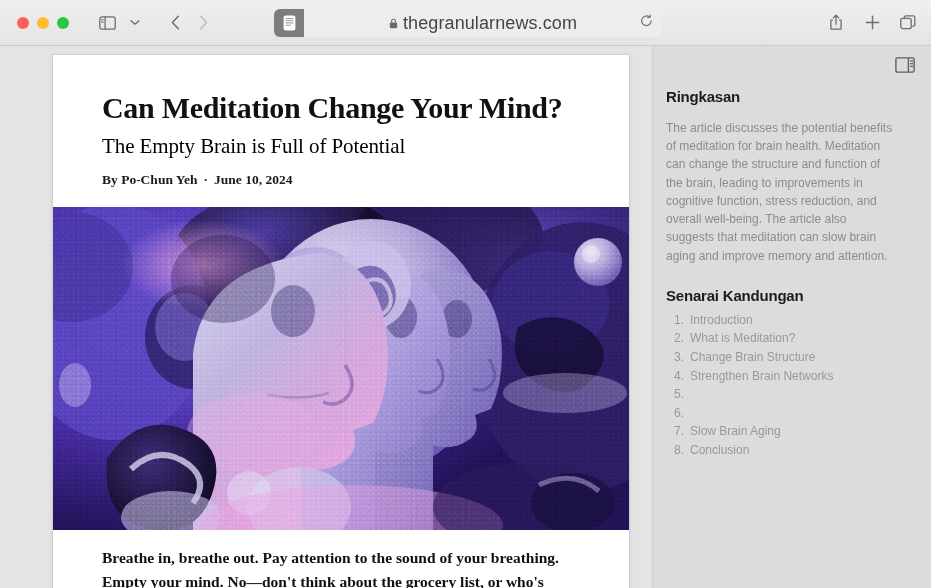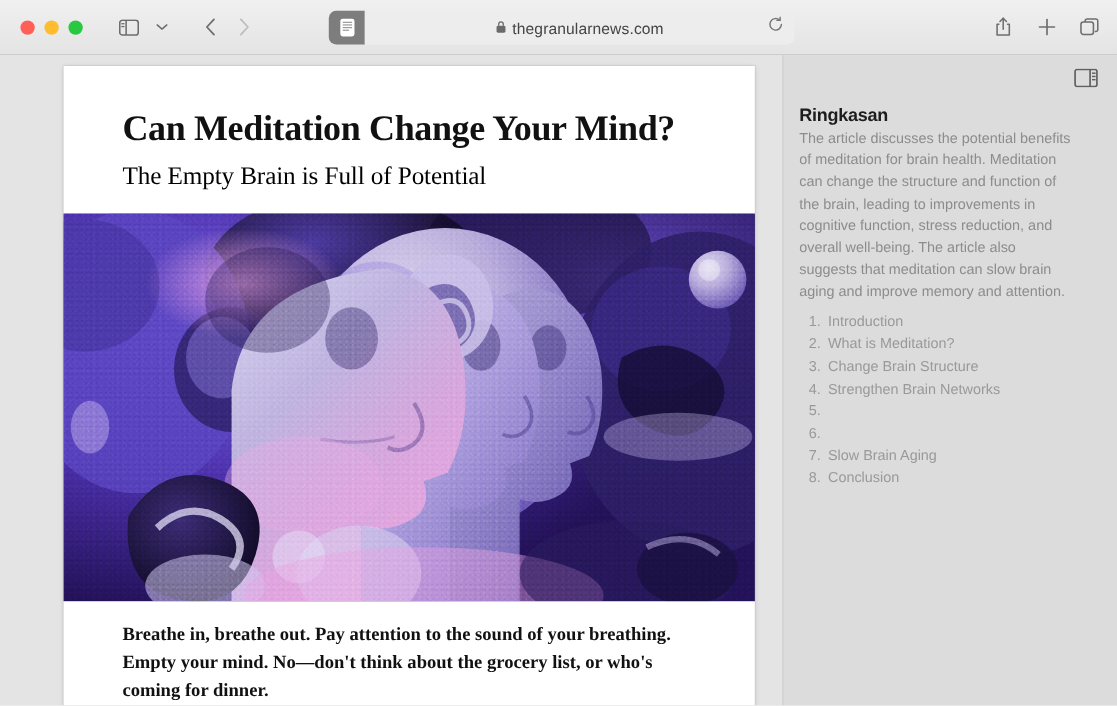--- a/index.html
+++ b/index.html
@@ -41,21 +41,21 @@
   }
   .reader-btn {
     width:30px; height:28px; background:#7d7d7d; border-radius:6px 0 0 6px;
     display:flex; align-items:center; justify-content:center; flex:none;
   }
   .url-field {
     flex:1; height:28px; background:#ededed; border-radius:0 6px 6px 0;
     display:flex; align-items:center; justify-content:center; position:relative;
   }
   .url-text {
-    font-size:13px; color:#454545; letter-spacing:.1px;
+    font-size:18px; color:#454545; letter-spacing:.1px;
     display:flex; align-items:center; gap:5px;justify-content:flex-end;
   }
   .reload { position:absolute; right:9px; top:50%; transform:translateY(-50%); color:#767676; }
 
   .tb-right { position:absolute; right:12px; top:9px; display:flex; align-items:center; gap:14px; }
   .tb-right .tb-btn { width:22px; }
 
   
   .content { position:absolute; top:46px; left:0; width:742px; height:542px; }
 
@@ -109,21 +109,21 @@
     position:absolute; left:652px; top:0; width:279px; height:542px;
     background:#dcdcdc; border-left:1px solid #cfcfcf;
   }
   .summary-toolbar { height:38px; display:flex; align-items:center; justify-content:flex-end; padding-right:15px; }
   .panel-toggle { width:22px; height:18px; display:flex; align-items:center; justify-content:center; }
   .summary-inner { padding:4px 38px 0 13px; }
   .s-head {
     font-size:15px; font-weight:700; color:#1c1c1c; letter-spacing:-.2px;
   }
   .s-body {
-    font-size:12px; line-height:1.52; color:#8c8c8c; margin-top:1px;
+    font-size:12px; line-height:1.52; color:#8c8c8c; margin-top:14px;
   }
   .s-head2 {
     font-size:15px; font-weight:700; color:#1c1c1c; margin-top:22px; letter-spacing:-.2px;
   }
   .toc { list-style:none; margin-top:7px; counter-reset:toc; }
   .toc li {
     font-size:12px; line-height:18.6px; color:#999999;
     display:flex; gap:6px; padding-left:4px;
   }
   .toc li .num { width:14px; text-align:right; flex:none; }
@@ -222,20 +222,23 @@
   </div>
 
   <div class="content">
 
     <div class="reader-pane">
       <div class="page-card">
         <div class="article">
 
           <h1 class="art-title">Can Meditation Change Your Mind?</h1>
           <h2 class="art-sub">The Empty Brain is Full of Potential</h2>
+          <div class="art-byline">
+            <span>By Po-Chun Yeh</span><span class="dot">·</span><span>June 10, 2024</span>
+          </div>
 
           <div class="hero" title="Abstract purple and blue artwork of layered human head profiles">
             <svg viewBox="0 0 576 323" preserveAspectRatio="none">
               <defs>
                 <radialGradient id="bgA" cx="22%" cy="30%" r="72%">
                   <stop offset="0%" stop-color="#7b62e8"></stop>
                   <stop offset="55%" stop-color="#4a2fa8"></stop>
                   <stop offset="100%" stop-color="#241259"></stop>
                 </radialGradient>
                 <radialGradient id="bgB" cx="80%" cy="18%" r="60%">
@@ -353,20 +356,21 @@
             <rect x="15" y="6.1" width="3" height="1.2" fill="#5f5f5f" stroke="none"></rect>
             <rect x="15" y="8.8" width="3" height="1.2" fill="#5f5f5f" stroke="none"></rect>
           </svg>
         </div>
       </div>
 
       <div class="summary-inner">
         <div class="s-head">Ringkasan</div>
         <div class="s-body">The article discusses the potential benefits of meditation for brain health. Meditation can change the structure and function of the brain, leading to improvements in cognitive function, stress reduction, and overall well-being. The article also suggests that meditation can slow brain aging and improve memory and attention.</div>
 
+        <div class="s-head2">Senarai Kandungan</div>
         <ol class="toc">
           <li>
               <span class="num">1.</span>
               <span>Introduction</span>
             </li>
           <li>
               <span class="num">2.</span>
               <span>What is Meditation?</span>
             </li>
           <li>

